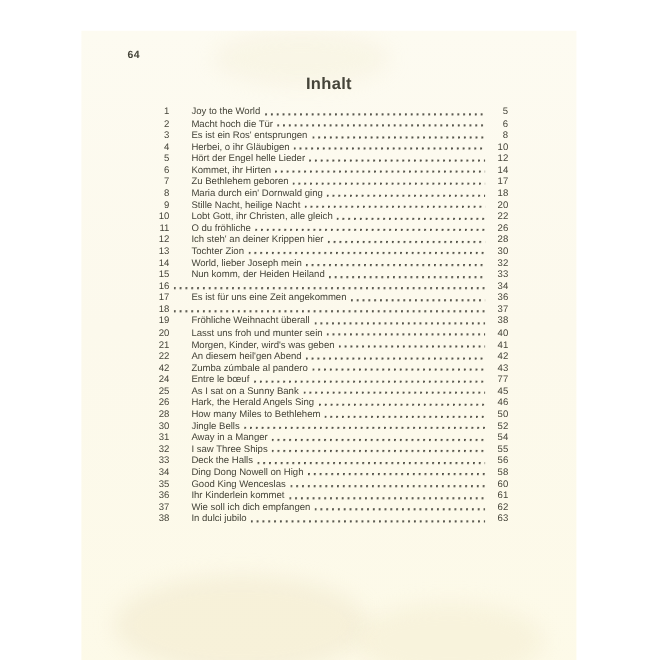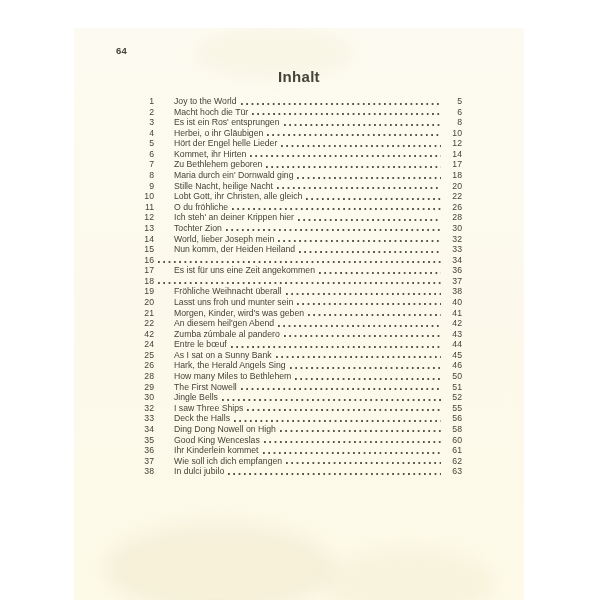--- a/index.html
+++ b/index.html
@@ -238,51 +238,51 @@
         <div class="row">
           <span class="num">42</span>
           <span class="song">Zumba zúmbale al pandero</span>
           <span class="leader"></span>
           <span class="pg">43</span>
         </div>
         <div class="row">
           <span class="num">24</span>
           <span class="song">Entre le bœuf</span>
           <span class="leader"></span>
-          <span class="pg">44</span>
+          <span class="pg">77</span>
         </div>
         <div class="row">
           <span class="num">25</span>
           <span class="song">As I sat on a Sunny Bank</span>
           <span class="leader"></span>
           <span class="pg">45</span>
         </div>
         <div class="row">
           <span class="num">26</span>
           <span class="song">Hark, the Herald Angels Sing</span>
           <span class="leader"></span>
           <span class="pg">46</span>
         </div>
         <div class="row">
           <span class="num">28</span>
           <span class="song">How many Miles to Bethlehem</span>
           <span class="leader"></span>
           <span class="pg">50</span>
         </div>
         <div class="row">
-          <span class="num">29</span>
-          <span class="song">The First Nowell</span>
-          <span class="leader"></span>
-          <span class="pg">51</span>
-        </div>
-        <div class="row">
           <span class="num">30</span>
           <span class="song">Jingle Bells</span>
           <span class="leader"></span>
           <span class="pg">52</span>
+        </div>
+        <div class="row">
+          <span class="num">31</span>
+          <span class="song">Away in a Manger</span>
+          <span class="leader"></span>
+          <span class="pg">54</span>
         </div>
         <div class="row">
           <span class="num">32</span>
           <span class="song">I saw Three Ships</span>
           <span class="leader"></span>
           <span class="pg">55</span>
         </div>
         <div class="row">
           <span class="num">33</span>
           <span class="song">Deck the Halls</span>

